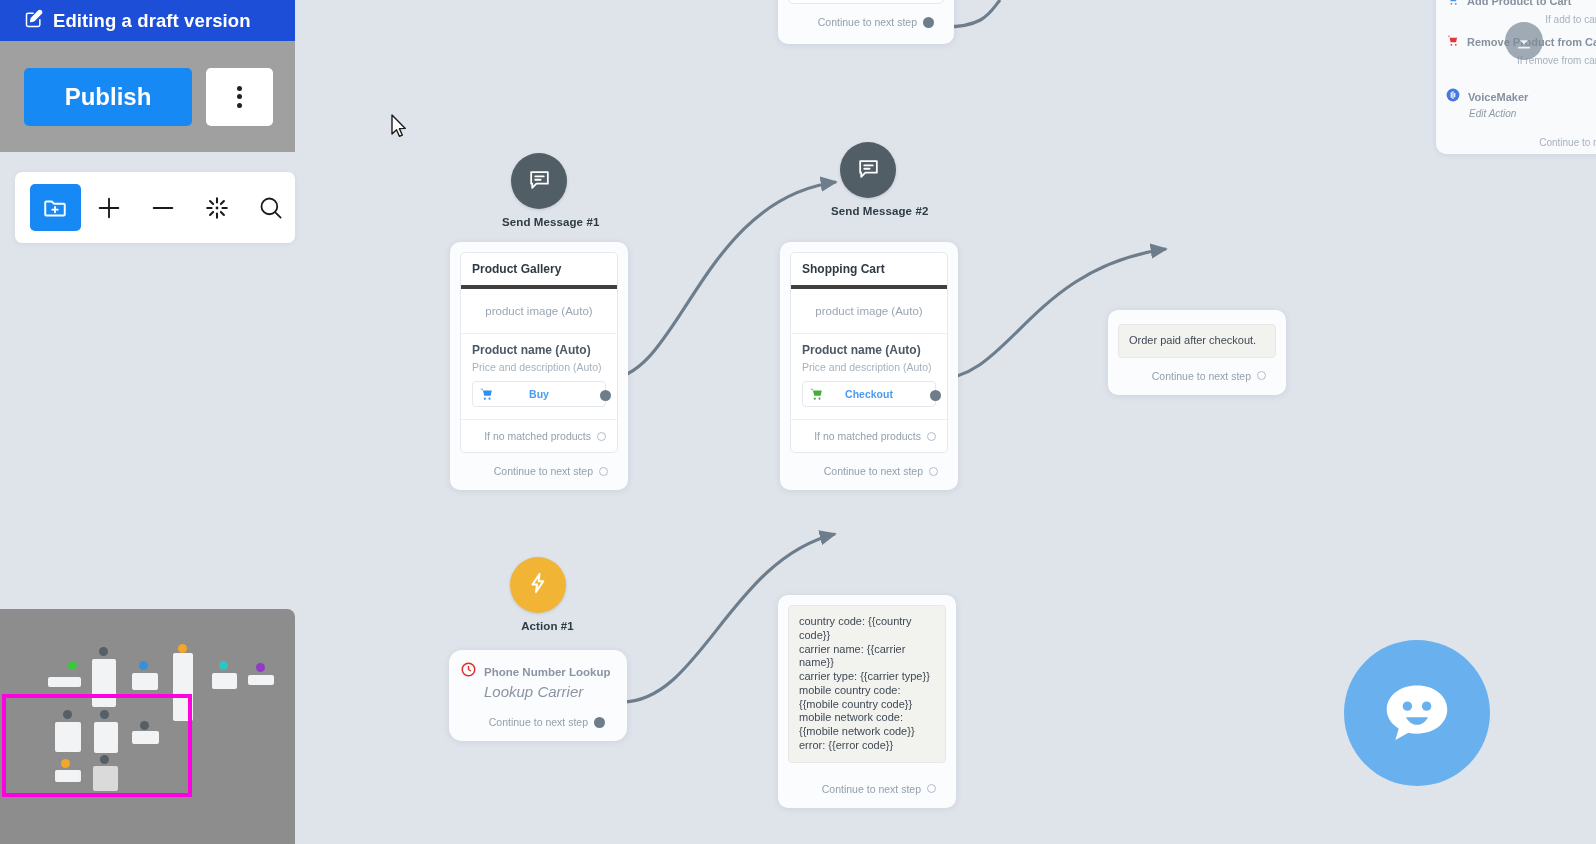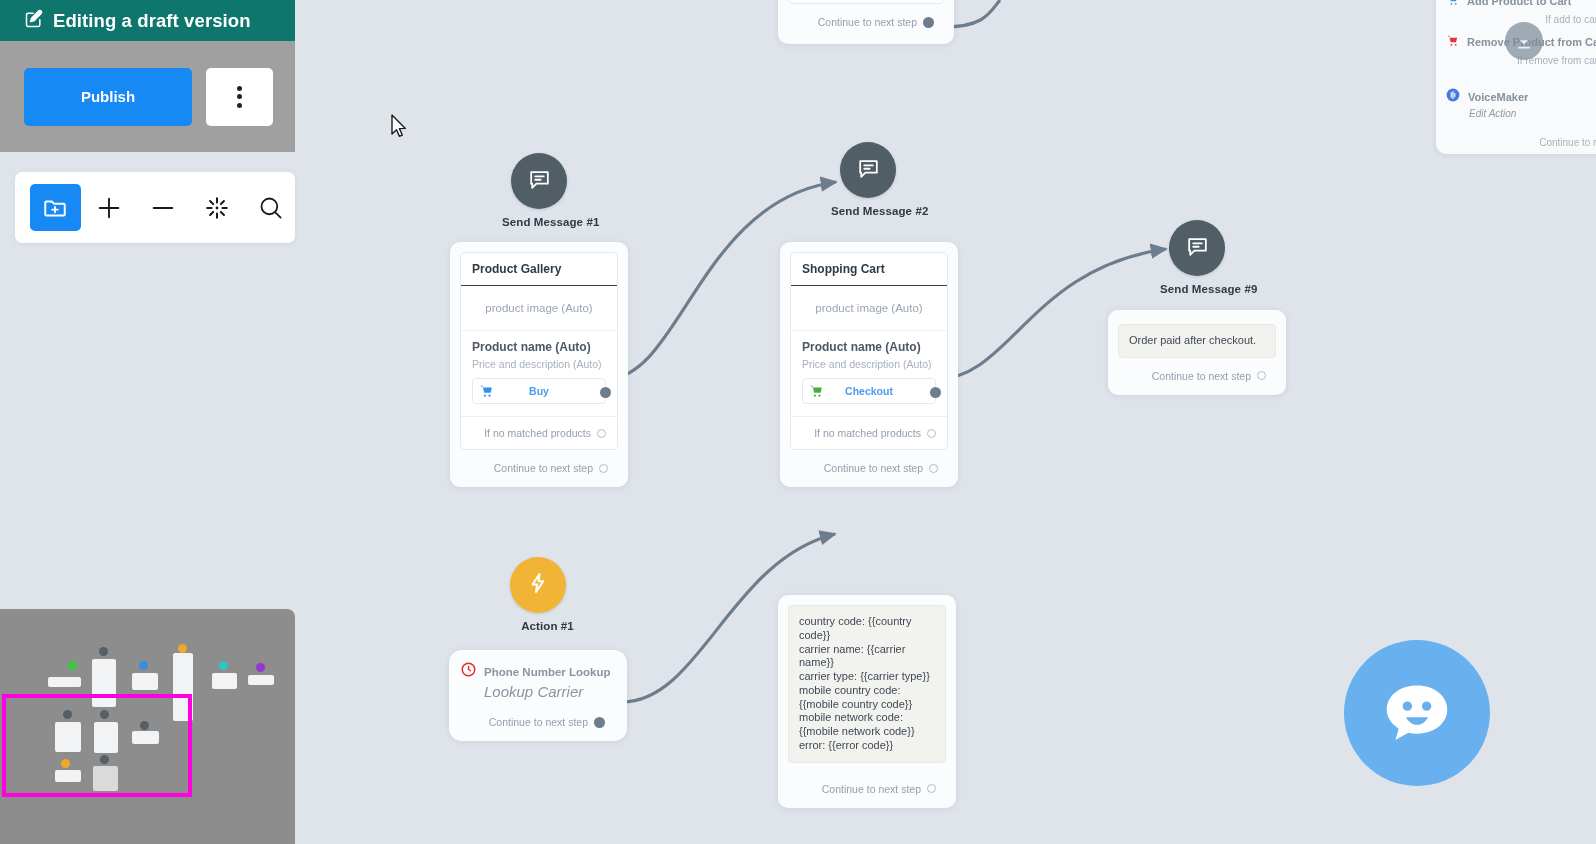--- a/index.html
+++ b/index.html
@@ -48,21 +48,21 @@
     padding: 10px 10px 0 10px;
   }
   .card-inner {
     border: 1px solid #e4e9ef;
     border-radius: 5px;
     background: #fff;
     overflow: hidden;
   }
   .card-sec {
     padding: 9px 11px;
-    border-bottom: 1px solid #404040;
+    border-bottom: 4px solid #404040;
   }
   .card-sec:last-child { border-bottom: none; }
   .card-head { font-size: 12px; font-weight: 700; color: #2f3b44; }
   .card-img {
     text-align: center; font-size: 11.5px; color: #9aa6b4;
     padding: 16px 11px;
     border-bottom: 1px solid #eceff3;
   }
   .card-prodname { font-size: 12px; font-weight: 700; color: #4c5864; }
   .card-prodsub { font-size: 10.5px; color: #a6b1bd; margin-top: 4px; }
@@ -142,34 +142,34 @@
   .drag-badge {
     position: absolute;
     width: 38px; height: 38px; border-radius: 50%;
     background: rgba(125,138,152,.72);
     display: flex; align-items: center; justify-content: center;
   }
 
   
   #hdr-wrap { position: absolute; left: 0; top: 0; width: 295px; z-index: 40; }
   #hdr-bar {
-    height: 41px; background: #0f766e;
+    height: 41px; background: #1d4ed8;
     display: flex; align-items: center; gap: 9px;
     padding-left: 24px;
   }
   #hdr-title { color: #fff; font-size: 18.5px; font-weight: 700; letter-spacing: .1px; }
   #hdr-actions {
     height: 111px; background: #a0a0a0;
     display: flex; align-items: center; gap: 14px;
     padding-left: 24px;
   }
   #publish-btn {
     width: 168px; height: 58px;
     background: #1789f5; border: none; border-radius: 5px;
-    color: #fff; font-size: 15px; font-weight: 700;
+    color: #fff; font-size: 24px; font-weight: 700;
     font-family: "Liberation Sans", sans-serif;
     cursor: pointer;
   }
   #more-btn {
     width: 67px; height: 58px; background: #fff;
     border: none; border-radius: 5px; cursor: pointer;
     display: flex; align-items: center; justify-content: center;
   }
   .kebab { display: flex; flex-direction: column; gap: 3.5px; }
   .kebab i { width: 5px; height: 5px; border-radius: 50%; background: #222; display: block; }
@@ -371,31 +371,20 @@
         <span>If no matched products</span>
         <span class="port-o"></span>
       </div>
     </div>
     <div class="footer-row">
       <span>Continue to next step</span>
       <span class="port-o"></span>
     </div>
   </div>
 
-  <div class="node" style="left:1141px; top:220px; width:112px;">
-    <div class="node-circle">
-      <span>
-        <svg width="25" height="25" viewBox="0 0 24 24" fill="none" stroke="#fff" stroke-width="1.7">
-          <path d="M4 5h16v11H9l-4 4v-4H4z" stroke-linejoin="round"></path>
-          <path d="M8 9h8M8 12.3h5" stroke-linecap="round" stroke-width="1.9"></path>
-        </svg>
-      </span>
-    </div>
-    <div class="node-title">Send Message #9</div>
-  </div>
   <div class="card" style="left:1108px; top:310px; width:178px;">
     <div class="msg-body" style="margin-top:4px;">
       <div>Order paid after checkout.</div>
     </div>
     <div class="footer-row">
       <span>Continue to next step</span>
       <span class="port-o"></span>
     </div>
   </div>
 

